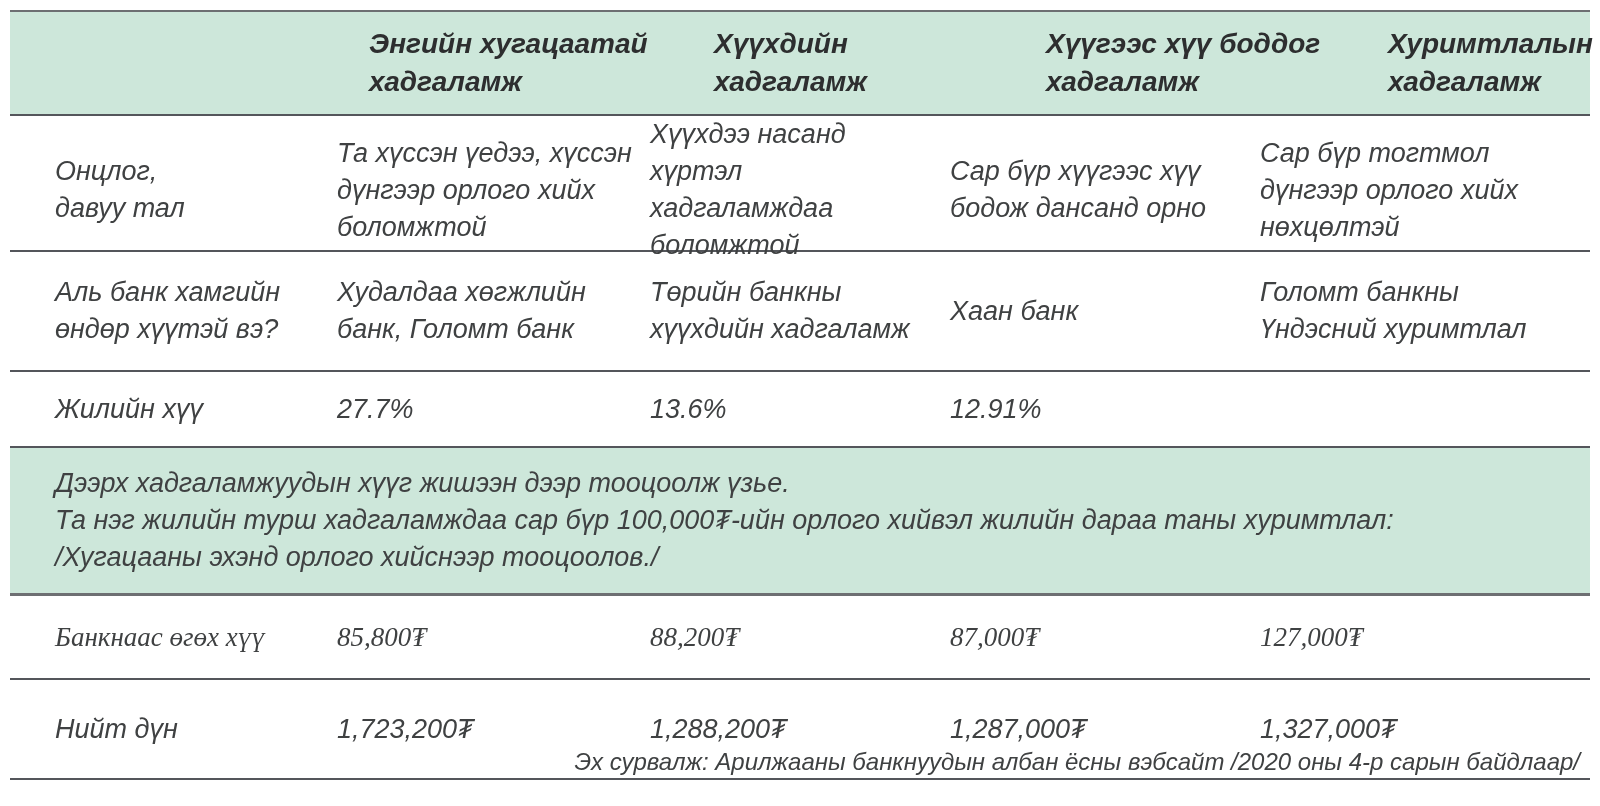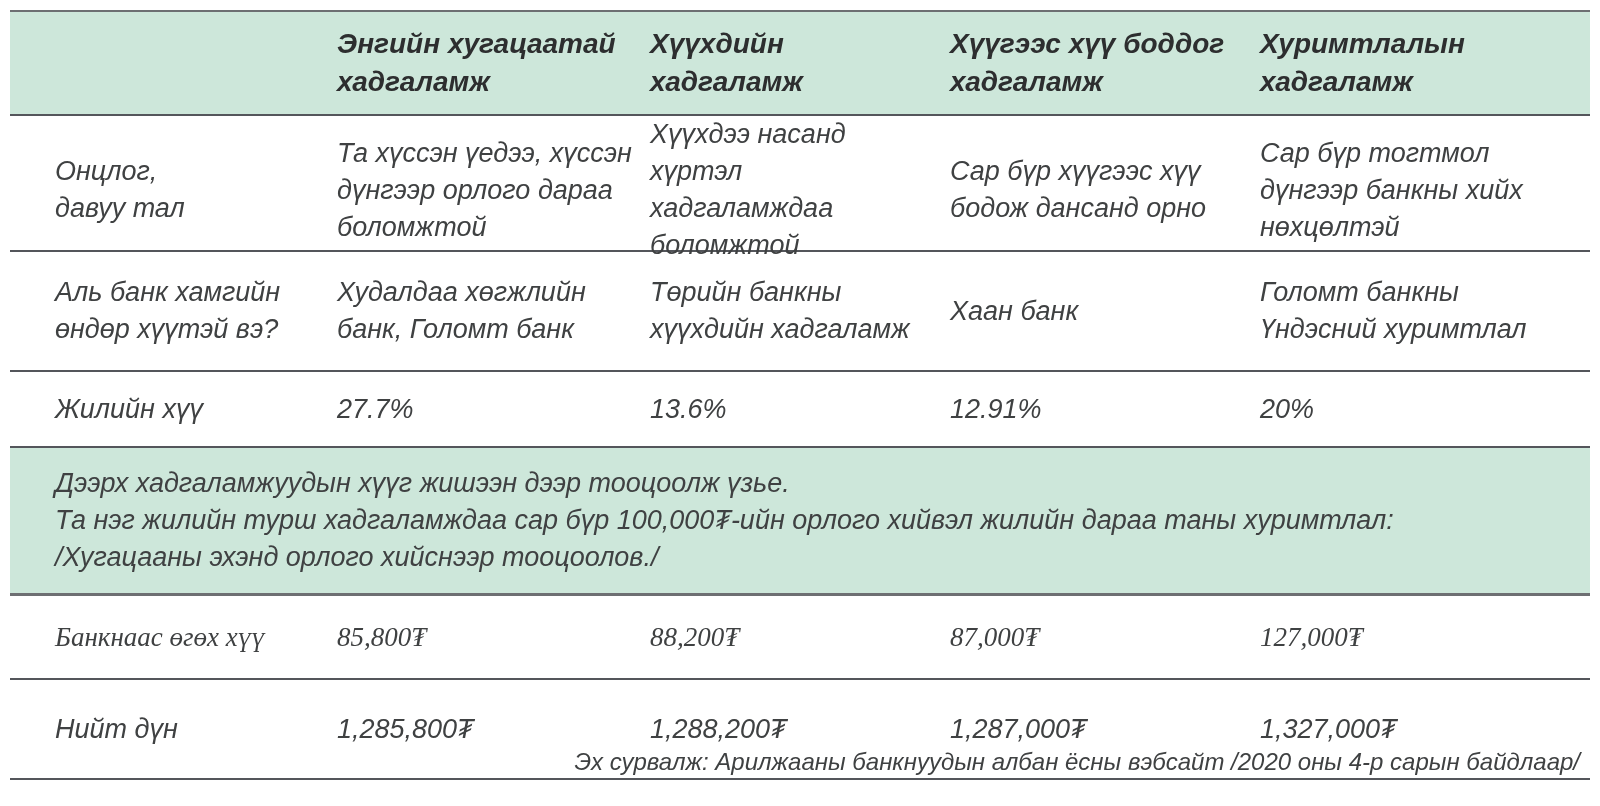--- a/index.html
+++ b/index.html
@@ -34,21 +34,21 @@
   .cell {
     font-style: italic;
     font-size: 27px;
     line-height: 37px;
     color: #3f4142;
     white-space: pre-line;
     box-sizing: border-box;
     padding-right: 18px;
   }
   .cell.label { padding-left: 45px; }
-  .band { background: #cde7da; }
+  .band { background: #cde7da; gap: 32px; }
   .row.head { height: 104px; }
   .row.head .cell {
     font-weight: bold;
     color: #2d2e2f;
     font-size: 28px;
     line-height: 38px;
   }
   .row.r-feature { height: 136px; }
   .row.r-bank    { height: 120px; }
   .row.r-rate    { height: 76px;  }
@@ -93,69 +93,68 @@
       <div class="cell">Хүүгээс хүү боддог
 хадгаламж</div>
       <div class="cell">Хуримтлалын
 хадгаламж</div>
     </div>
 
     <div class="row r-feature">
       <div class="cell label">Онцлог,
 давуу тал</div>
       <div class="cell">Та хүссэн үедээ, хүссэн
-дүнгээр орлого дараа
+дүнгээр орлого хийх
 боломжтой</div>
       <div class="cell">Хүүхдээ насанд
 хүртэл хадгаламждаа
 боломжтой</div>
       <div class="cell">Сар бүр хүүгээс хүү
 бодож дансанд орно</div>
       <div class="cell">Сар бүр тогтмол
-дүнгээр банкны хийх
+дүнгээр орлого хийх
 нөхцөлтэй</div>
     </div>
 
     <div class="row r-bank">
       <div class="cell label">Аль банк хамгийн
 өндөр хүүтэй вэ?</div>
       <div class="cell">Худалдаа хөгжлийн
 банк, Голомт банк</div>
       <div class="cell">Төрийн банкны
 хүүхдийн хадгаламж</div>
       <div class="cell">Хаан банк</div>
       <div class="cell">Голомт банкны
 Үндэсний хуримтлал</div>
     </div>
 
     <div class="row r-rate">
       <div class="cell label">Жилийн хүү</div>
       <div class="cell">27.7%</div>
       <div class="cell">13.6%</div>
       <div class="cell">12.91%</div>
-      <div class="cell">20%</div>
     </div>
 
     <div class="callout band">
       <div class="line">Дээрх хадгаламжуудын хүүг жишээн дээр тооцоолж үзье.</div>
       <div class="line">Та нэг жилийн турш хадгаламждаа сар бүр 100,000₮-ийн орлого хийвэл жилийн дараа таны хуримтлал:</div>
       <div class="line">/Хугацааны эхэнд орлого хийснээр тооцоолов./</div>
     </div>
 
     <div class="row r-interest">
       <div class="cell label">Банкнаас өгөх хүү</div>
       <div class="cell">85,800₮</div>
       <div class="cell">88,200₮</div>
       <div class="cell">87,000₮</div>
       <div class="cell">127,000₮</div>
     </div>
 
     <div class="row r-total">
       <div class="cell label">Нийт дүн</div>
-      <div class="cell">1,285,800₮</div>
+      <div class="cell">1,723,200₮</div>
       <div class="cell">1,288,200₮</div>
       <div class="cell">1,287,000₮</div>
       <div class="cell">1,327,000₮</div>
     </div>
 
   </div>
 
   <div class="source-note">Эх сурвалж: Арилжааны банкнуудын албан ёсны вэбсайт /2020 оны 4-р сарын байдлаар/</div>
 
 </div>

